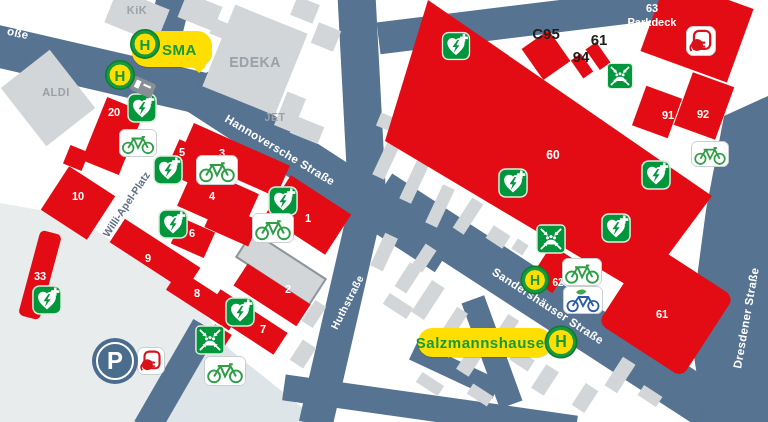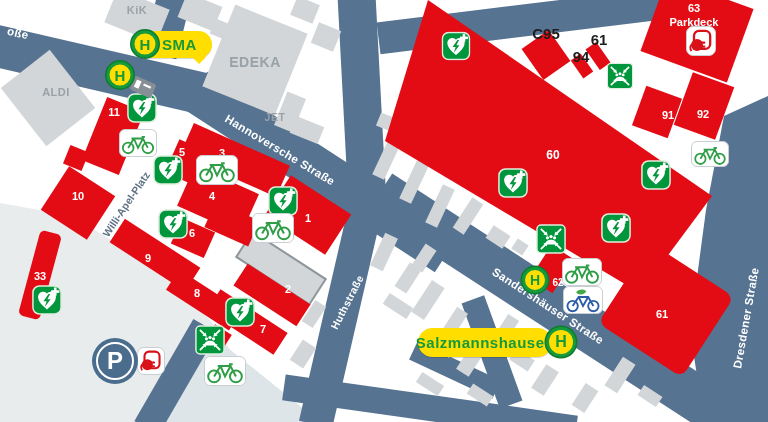--- a/index.html
+++ b/index.html
@@ -160,38 +160,38 @@
   <div class="c rb" style="left:193px;top:238px;width:36px;height:28px;transform:translate(-50%,-50%) rotate(24deg);z-index:4;"></div>
   <div class="c rb" style="left:308px;top:215px;width:72px;height:48px;transform:translate(-50%,-50%) rotate(33deg);z-index:4;"></div>
   <div class="c rb" style="left:272px;top:295px;width:75px;height:26px;transform:translate(-50%,-50%) rotate(33deg);z-index:4;"></div>
   <div class="c rb" style="left:78px;top:203px;width:55px;height:52px;transform:translate(-50%,-50%) rotate(33deg);z-index:4;"></div>
   <div class="c rb" style="left:40px;top:275px;width:22px;height:88px;border-radius:5px;transform:translate(-50%,-50%) rotate(15deg);z-index:4;"></div>
   <div class="c rb" style="left:155px;top:255px;width:90px;height:28px;transform:translate(-50%,-50%) rotate(33deg);z-index:4;"></div>
   <div class="c rb" style="left:204px;top:300px;width:75px;height:24px;transform:translate(-50%,-50%) rotate(33deg);z-index:4;"></div>
   <div class="c rb" style="left:247px;top:322px;width:80px;height:26px;transform:translate(-50%,-50%) rotate(33deg);z-index:4;"></div>
   <div class="c rb" style="left:218px;top:338px;width:20px;height:20px;transform:translate(-50%,-50%) rotate(33deg);z-index:4;"></div>
 
-  <div class="c lbl" style="left:114px;top:112px;transform:translate(-50%,-50%);">11</div>
+  <div class="c lbl" style="left:114px;top:112px;transform:translate(-50%,-50%);">20</div>
   <div class="c lbl" style="left:78px;top:196px;transform:translate(-50%,-50%);">10</div>
   <div class="c lbl" style="left:40px;top:276px;transform:translate(-50%,-50%);">33</div>
   <div class="c lbl" style="left:148px;top:258px;transform:translate(-50%,-50%);">9</div>
   <div class="c lbl" style="left:197px;top:293px;transform:translate(-50%,-50%);">8</div>
   <div class="c lbl" style="left:263px;top:329px;transform:translate(-50%,-50%);">7</div>
   <div class="c lbl" style="left:182px;top:152px;transform:translate(-50%,-50%);">5</div>
   <div class="c lbl" style="left:222px;top:153px;transform:translate(-50%,-50%);">3</div>
   <div class="c lbl" style="left:212px;top:196px;transform:translate(-50%,-50%);">4</div>
   <div class="c lbl" style="left:192px;top:233px;transform:translate(-50%,-50%);">6</div>
   <div class="c lbl" style="left:308px;top:218px;transform:translate(-50%,-50%);">1</div>
   <div class="c lbl" style="left:288px;top:289px;transform:translate(-50%,-50%);">2</div>
   <div class="c lbl" style="left:553px;top:155px;font-size:12px;transform:translate(-50%,-50%);">60</div>
   <div class="c lbl" style="left:662px;top:314px;transform:translate(-50%,-50%);">61</div>
   <div class="c lbl" style="left:558px;top:282px;font-size:10px;transform:translate(-50%,-50%);">62</div>
   <div class="c lbl" style="left:656px;top:115px;transform:translate(-50%,-50%);padding-left:24px;">91</div>
   <div class="c lbl" style="left:703px;top:114px;transform:translate(-50%,-50%);">92</div>
-  <div class="c lbl" style="left:694px;top:16px;text-align:center;transform:translate(-50%,-50%);line-height:1.25;">
+  <div class="c lbl" style="left:652px;top:16px;text-align:center;transform:translate(-50%,-50%);line-height:1.25;">
     <span style="display:block;">63</span>
     <span style="display:block;">Parkdeck</span>
   </div>
   <div class="c blk" style="left:546px;top:33px;transform:translate(-50%,-50%);">C95</div>
   <div class="c blk" style="left:581px;top:56px;transform:translate(-50%,-50%);">94</div>
   <div class="c blk" style="left:599px;top:39px;transform:translate(-50%,-50%);">61</div>
 
   <div class="c gl" style="left:137px;top:10px;transform:translate(-50%,-50%);">KiK</div>
   <div class="c gl" style="left:255px;top:62px;font-size:14px;transform:translate(-50%,-50%);">EDEKA</div>
   <div class="c gl" style="left:275px;top:117px;font-size:10.5px;transform:translate(-50%,-50%);">JET</div>
@@ -322,21 +322,21 @@
     <div style="position:absolute;left:11px;top:4px;width:8px;height:2px;background:#fff;"></div>
   </div>
 
   <div class="c hstop" style="left:120px;top:75px;width:27px;height:27px;font-size:15px;transform:translate(-50%,-50%);">
     <span>H</span>
   </div>
   <div class="c hstop" style="left:535px;top:280px;width:26px;height:26px;font-size:14px;transform:translate(-50%,-50%);">
     <span>H</span>
   </div>
 
-  <div class="c pill" style="left:132px;top:31px;width:80px;height:27px;">
+  <div class="c pill" style="left:132px;top:31px;width:80px;height:36px;">
     <div style="position:absolute;right:8px;bottom:-4px;width:10px;height:10px;background:#ffde00;transform:rotate(45deg);"></div>
     <span class="txt" style="margin-left:30px;">SMA</span>
   </div>
   <div class="c hstop" style="left:145px;top:44px;width:27px;height:27px;font-size:15px;transform:translate(-50%,-50%);">
     <span>H</span>
   </div>
 
   <div class="c pill" style="left:418px;top:328px;width:134px;height:29px;justify-content:center;">
     <span class="txt">Salzmannshausen</span>
   </div>

